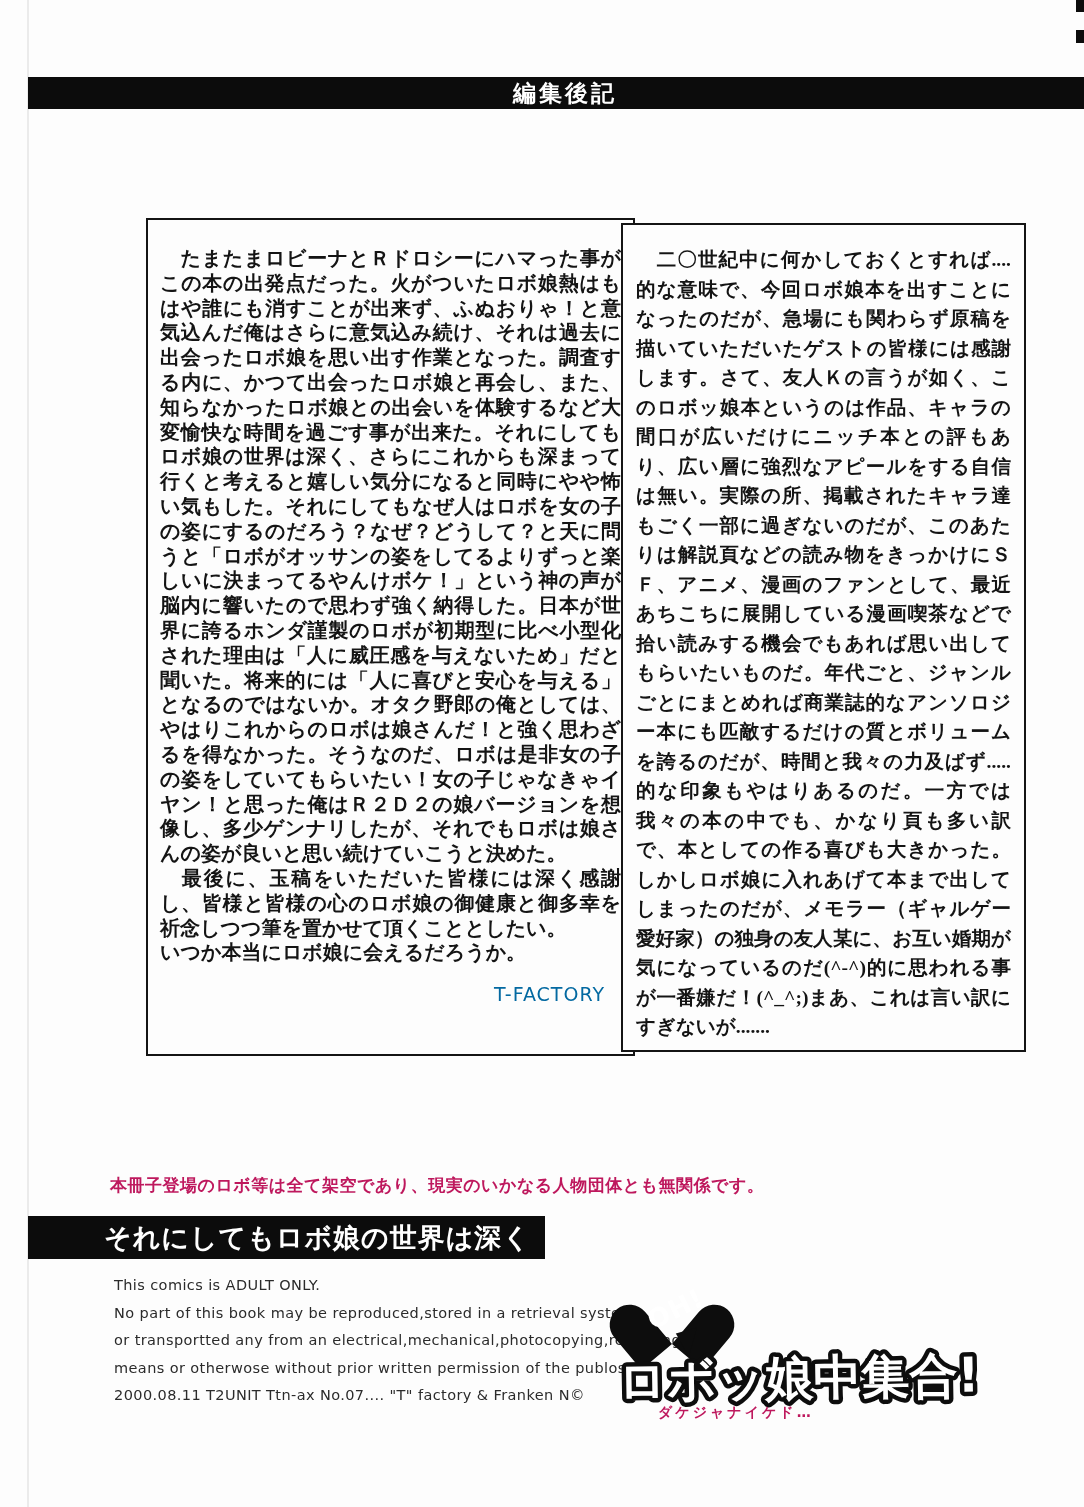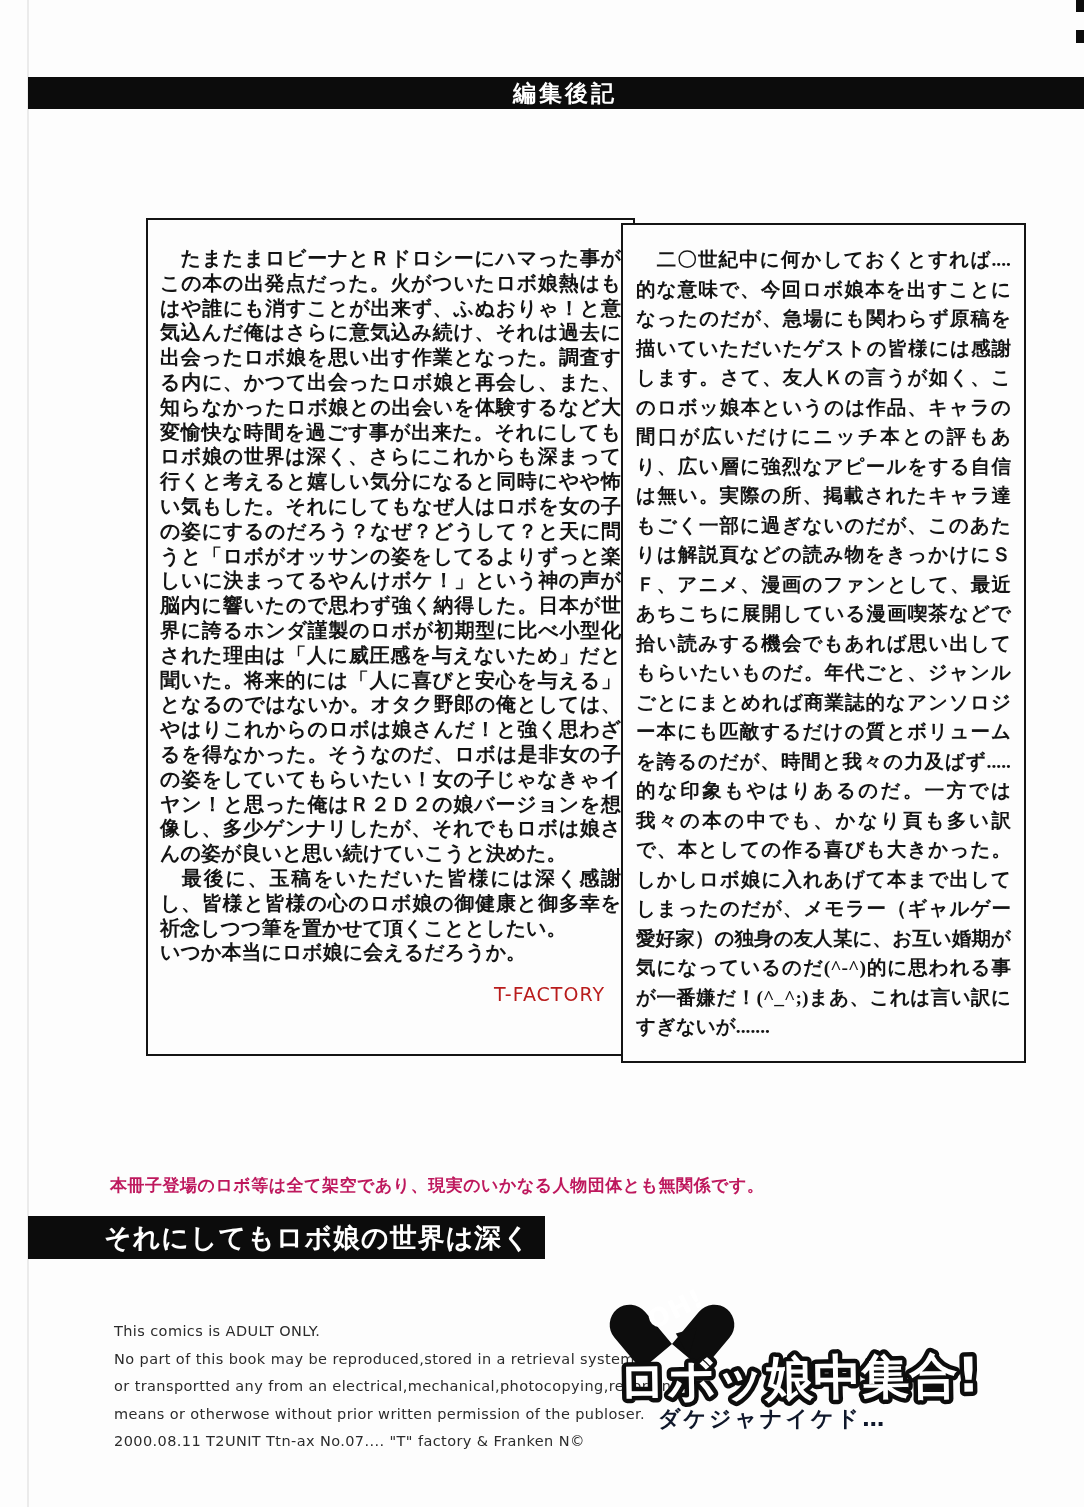--- a/index.html
+++ b/index.html
@@ -30,30 +30,30 @@
     font-family:"DejaVu Sans","Liberation Sans",sans-serif;
     font-size:23px; font-weight:600; letter-spacing:3px;
   }
 
   .text-box {
     position:absolute;
     border:2px solid #141414;
     background:#fdfdfd;
   }
   .box-left  { left:146px; top:218px; width:489px; min-height:838px; padding:26px 12px 14px 12px; }
-  .box-right { left:621px; top:223px; width:405px; min-height:715px; padding:20px 13px 19px 13px; }
+  .box-right { left:621px; top:223px; width:405px; min-height:715px; padding:20px 13px 8px 13px; }
 
   .box-left  p { font-size:20px;   line-height:24.8px; font-weight:bold; text-align:justify; }
   .box-right p { font-size:19.5px; line-height:29.5px; font-weight:bold; text-align:justify; }
 
   .signature {
     margin-top:18px; padding-right:16px;
     text-align:right;
     font-family:"DejaVu Sans","Liberation Sans",sans-serif;
-    font-size:19px; letter-spacing:1px; color:#b91c1c;
+    font-size:19px; letter-spacing:1px; color:#0369a1;
   }
 
   .fiction-disclaimer {
     position:absolute; left:110px; top:1174px;
     font-size:17px; font-weight:bold; letter-spacing:0.5px;
     color:#be185d;
     white-space:nowrap;
   }
 
   .age-bar {
@@ -67,21 +67,20 @@
     font-family:"DejaVu Sans","Liberation Sans",sans-serif;
     font-size:27px; font-weight:bold; letter-spacing:1px;
     white-space:nowrap;
   }
 
   .colophon {
     position:absolute; left:114px; top:1272px; width:520px;
     font-family:"DejaVu Sans","Liberation Sans",sans-serif;
     font-size:14.5px; line-height:27.6px; letter-spacing:0.4px;
     color:#2b2b2b;
-    margin-top:46px;
   }
   .colophon div { white-space:nowrap; }
 
   .logo { position:absolute; left:616px; top:1278px; width:430px; height:152px; }
 
   .heart {
     position:absolute; left:17px; top:4px; width:78px; height:66px;
   }
   .heart::before, .heart::after {
     content:""; position:absolute; top:0;
@@ -110,22 +109,22 @@
   .logo-main-svg { position:absolute; left:0; top:62px; transform:rotate(-1deg); }
   .logo-main-text {
     font-family:"DejaVu Sans","Liberation Sans",sans-serif;
     font-size:48px; font-weight:bold;
     fill:#ffffff; stroke:#0d0d0d; stroke-width:9px;
     paint-order:stroke; stroke-linejoin:round;
   }
   .logo-sub {
     position:absolute; left:42px; top:126px;
     font-family:"DejaVu Sans","Liberation Sans",sans-serif;
-    font-size:22px; font-weight:bold; letter-spacing:3px;
-    color:#0f172a;
+    font-size:14px; font-weight:bold; letter-spacing:3px;
+    color:#be185d;
     white-space:nowrap;
   }
 </style>
 </head>
 <body>
 
 <div class="page">
 
   <div class="gutter-line"></div>
   <div class="reg-mark m1"></div>

